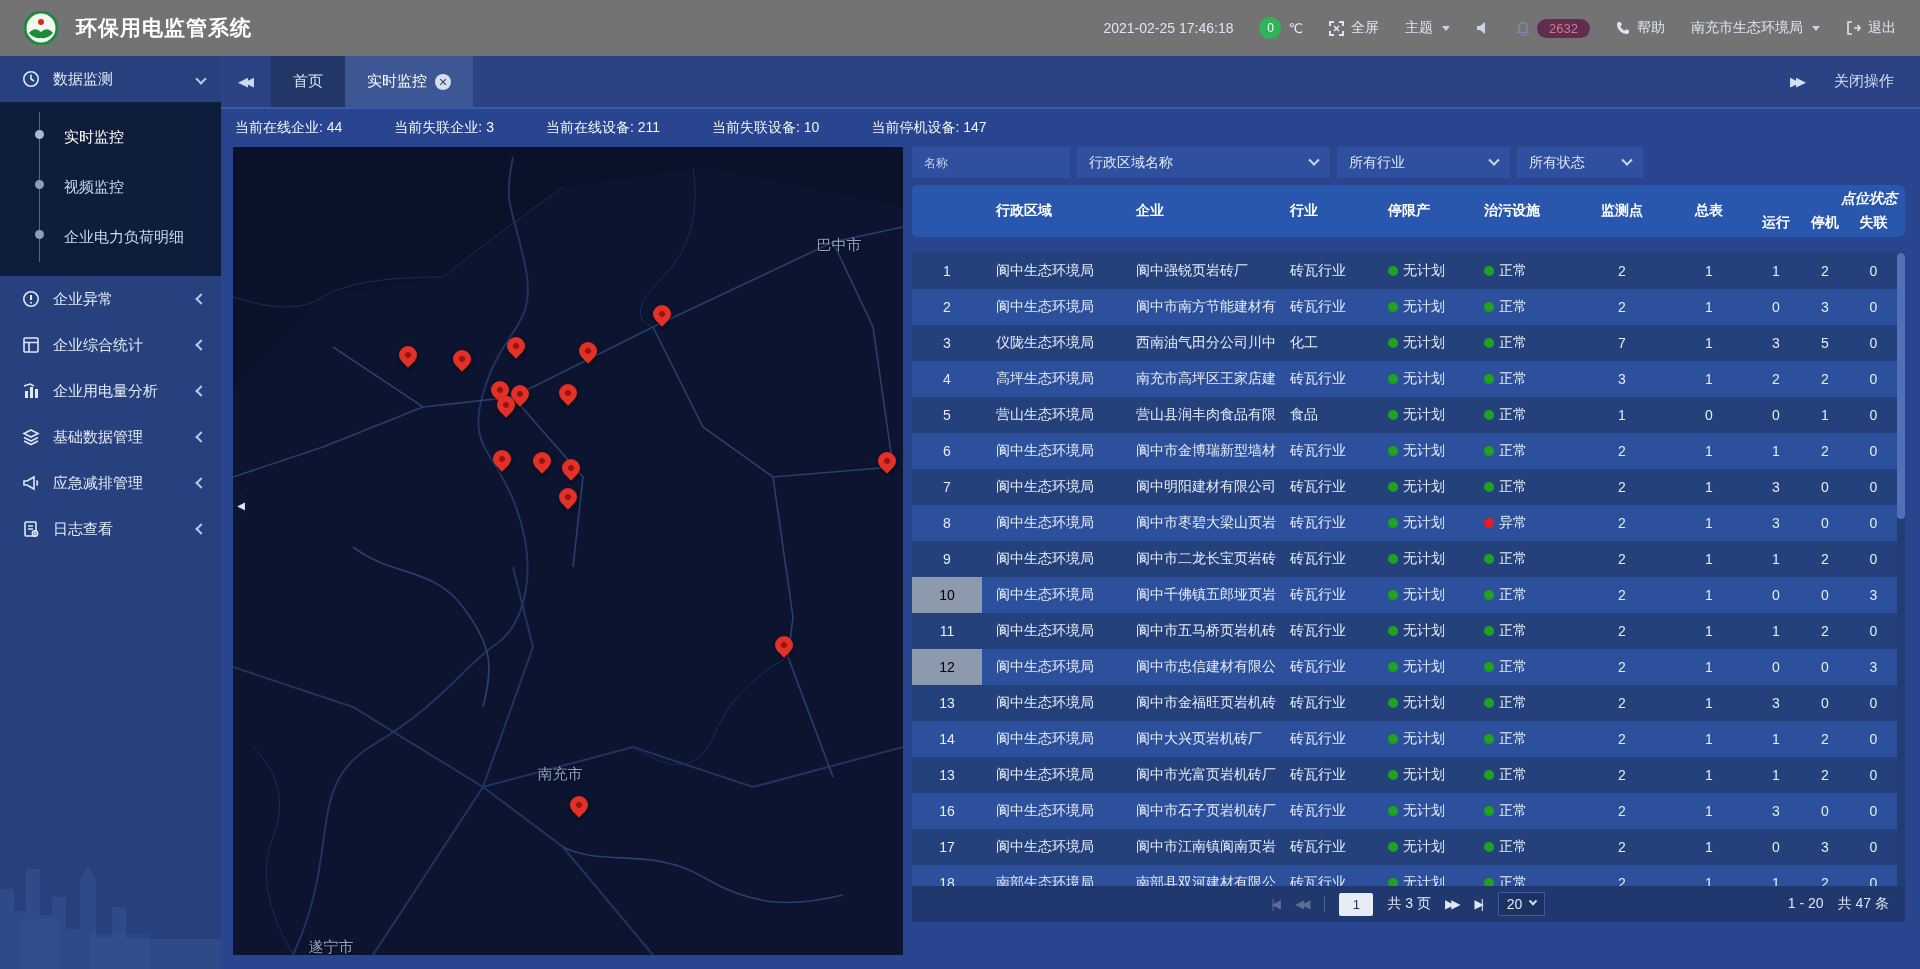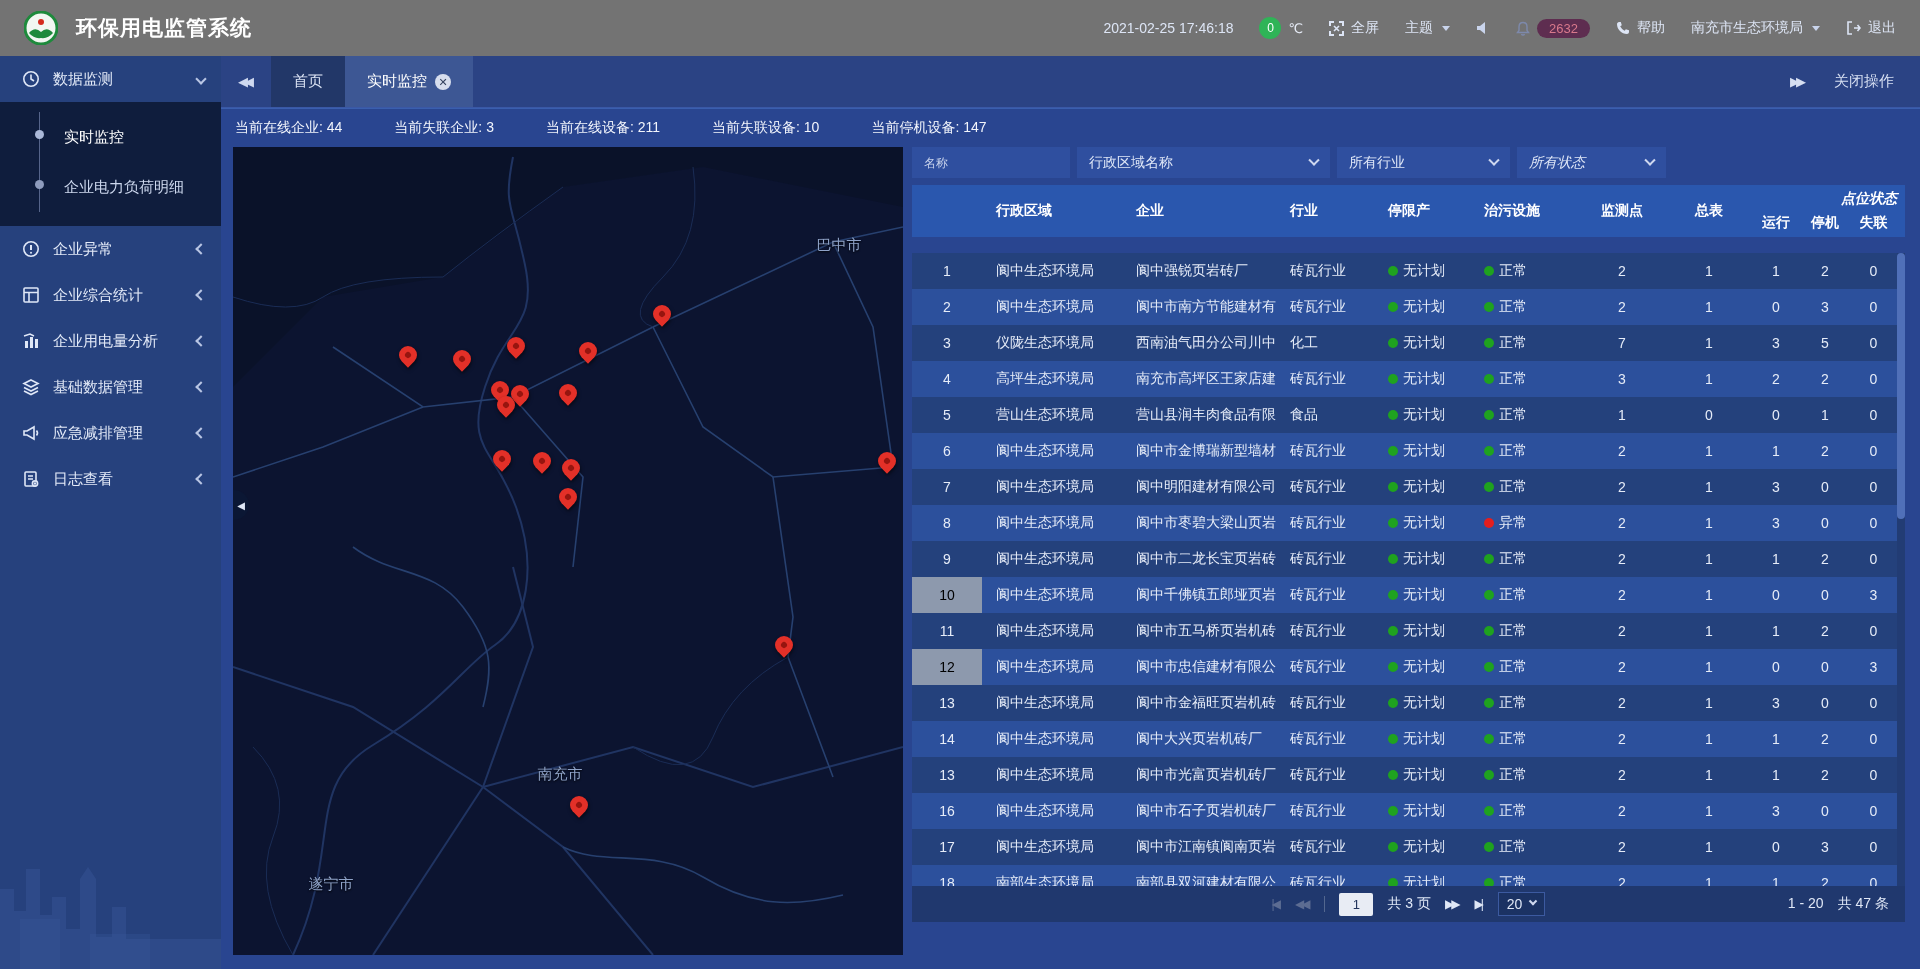--- a/index.html
+++ b/index.html
@@ -61,25 +61,25 @@
   
   .right-panel { position:absolute; left:691px; top:39px; width:993px; height:775px; }
   .filters { display:flex; gap:7px; height:31px; }
   .f-box { background:#2f4f9f; display:flex; align-items:center; padding:0 12px; color:#dfe7f7; cursor:pointer; }
   .f-input { width:158px; }
   .f-input input { background:transparent; border:none; outline:none; color:#dfe7f7; font-size:12px; width:100%; font-family:inherit; }
   .f-input input::placeholder { color:#c8d3ec; opacity:1; }
   .f-select { justify-content:space-between; }
   .f-region { width:253px; }
   .f-industry { width:173px; }
-  .f-status { width:149px;font-style:italic; }
+  .f-status { width:126px; }
   .chev { width:8px; height:8px; border-right:2px solid #cfd8ef; border-bottom:2px solid #cfd8ef; transform:rotate(45deg) translate(-2px,-2px); }
 
   .table-wrap { position:absolute; top:38px; left:0; right:0; bottom:36px; overflow:hidden; }
-  .thead { height:52px; background:#2a57ae; display:flex; font-weight:700; color:#ffffff; }
+  .thead { height:52px; background:#2a57ae; display:flex; font-weight:700; color:#ffffff;border-radius:6px; }
   .th { display:flex; align-items:center; }
   .c0{width:70px; justify-content:center;}
   .c1{width:150px; padding-left:14px;}
   .c2{width:158px; padding-left:4px;}
   .c3{width:88px;}
   .c4{width:100px; padding-left:10px;}
   .c5{width:100px; padding-left:6px;}
   .c6{width:88px; justify-content:center;}
   .c7{width:86px; justify-content:center;}
   .c8{width:48px; justify-content:center;}
@@ -182,20 +182,21 @@
             <svg width="18" height="18" viewBox="0 0 18 18" fill="none" stroke="#dfe7f7" stroke-width="1.6">
               <circle cx="9" cy="9" r="7.2"></circle>
               <path d="M9 4.5 V9 L12 11"></path>
             </svg>
           </span>
           <span class="mi-label">数据监测</span>
           <span class="menu-arrow arrow-down"></span>
         </div>
         <div class="submenu">
           <div class="submenu-item active">实时监控</div>
+          <div class="submenu-item">视频监控</div>
           <div class="submenu-item">企业电力负荷明细</div>
         </div>
         <div class="menu-group-header">
           <span class="mi-icon">
             <svg width="18" height="18" viewBox="0 0 18 18" fill="none" stroke="#dfe7f7" stroke-width="1.6">
               <circle cx="9" cy="9" r="7.2"></circle>
               <path d="M9 5 V10" stroke-width="2"></path>
               <circle cx="9" cy="12.8" r="1" fill="#dfe7f7" stroke="none"></circle>
             </svg>
           </span>
@@ -313,21 +314,21 @@
         <g fill="none" stroke="#1a2c55" stroke-width="1">
           <path d="M0 150 Q60 170 90 150 T 210 130 M210 130 Q260 90 330 40"></path>
           <path d="M60 808 Q20 740 40 690 T 20 600"></path>
           <path d="M460 20 Q470 90 430 130 T 420 180"></path>
           <path d="M555 510 Q500 540 480 590 T 400 600"></path>
         </g>
       </svg>
       <div id="map-cities">
           <span class="map-city" style="left: 606px; top: 98px;">巴中市</span>
           <span class="map-city" style="left: 327px; top: 627px;">南充市</span>
-          <span class="map-city" style="left: 98px; top: 737px; font-family: Liberation Mono, monospace;">遂宁市</span>
+          <span class="map-city" style="left: 98px; top: 800px; font-family: Liberation Mono, monospace;">遂宁市</span>
         </div>
       <div id="map-pins">
           <span class="pin" style="left: 166px; top: 199px;"></span>
           <span class="pin" style="left: 220px; top: 203px;"></span>
           <span class="pin" style="left: 274px; top: 190px;"></span>
           <span class="pin" style="left: 346px; top: 195px;"></span>
           <span class="pin" style="left: 420px; top: 158px;"></span>
           <span class="pin" style="left: 258px; top: 234px;"></span>
           <span class="pin" style="left: 278px; top: 238px;"></span>
           <span class="pin" style="left: 326px; top: 237px;"></span>

